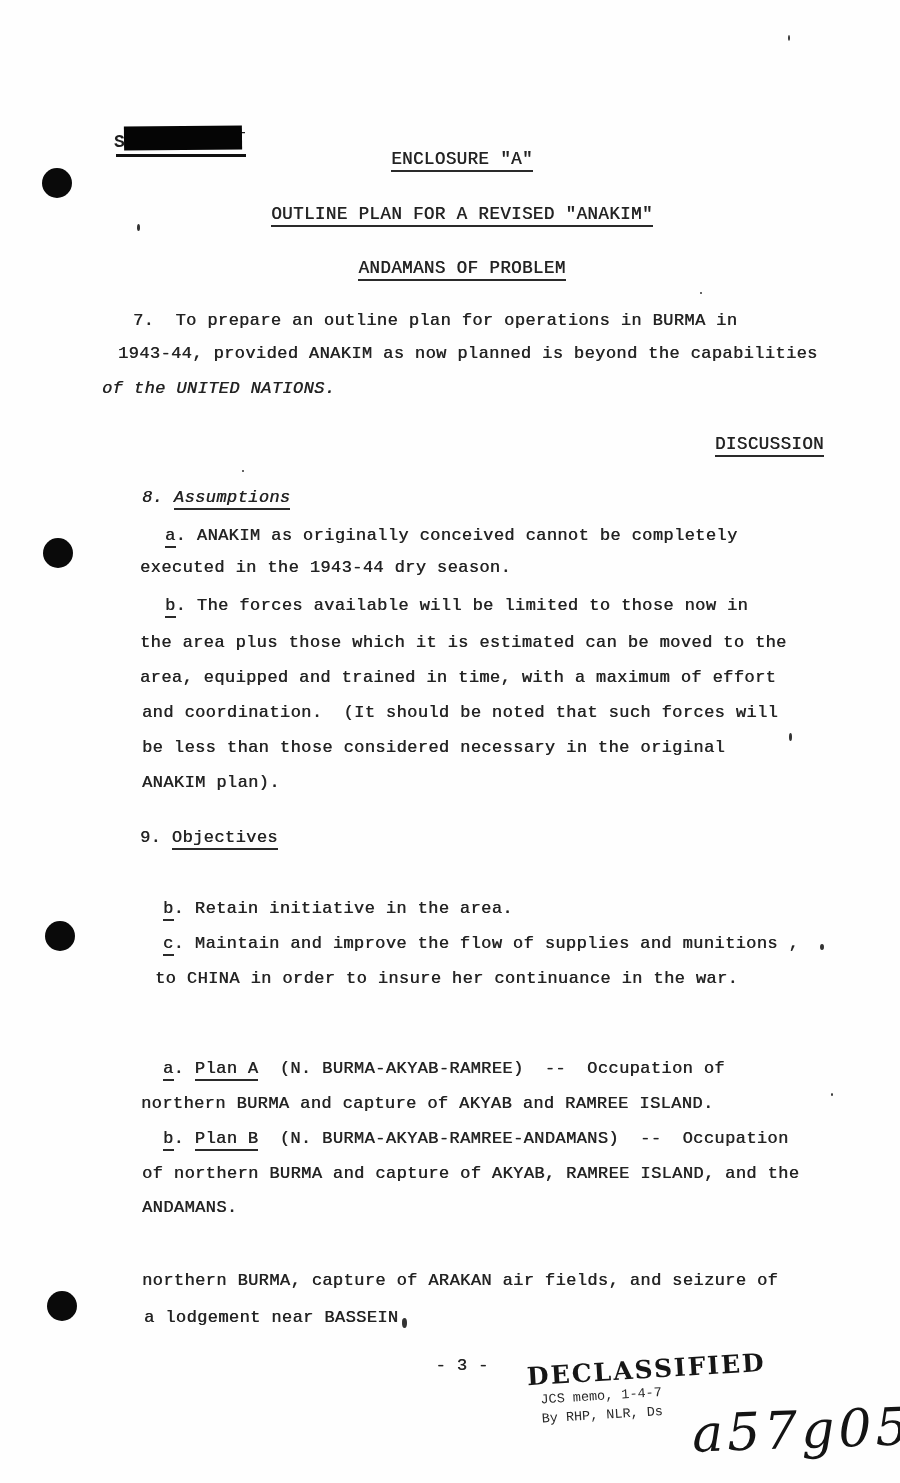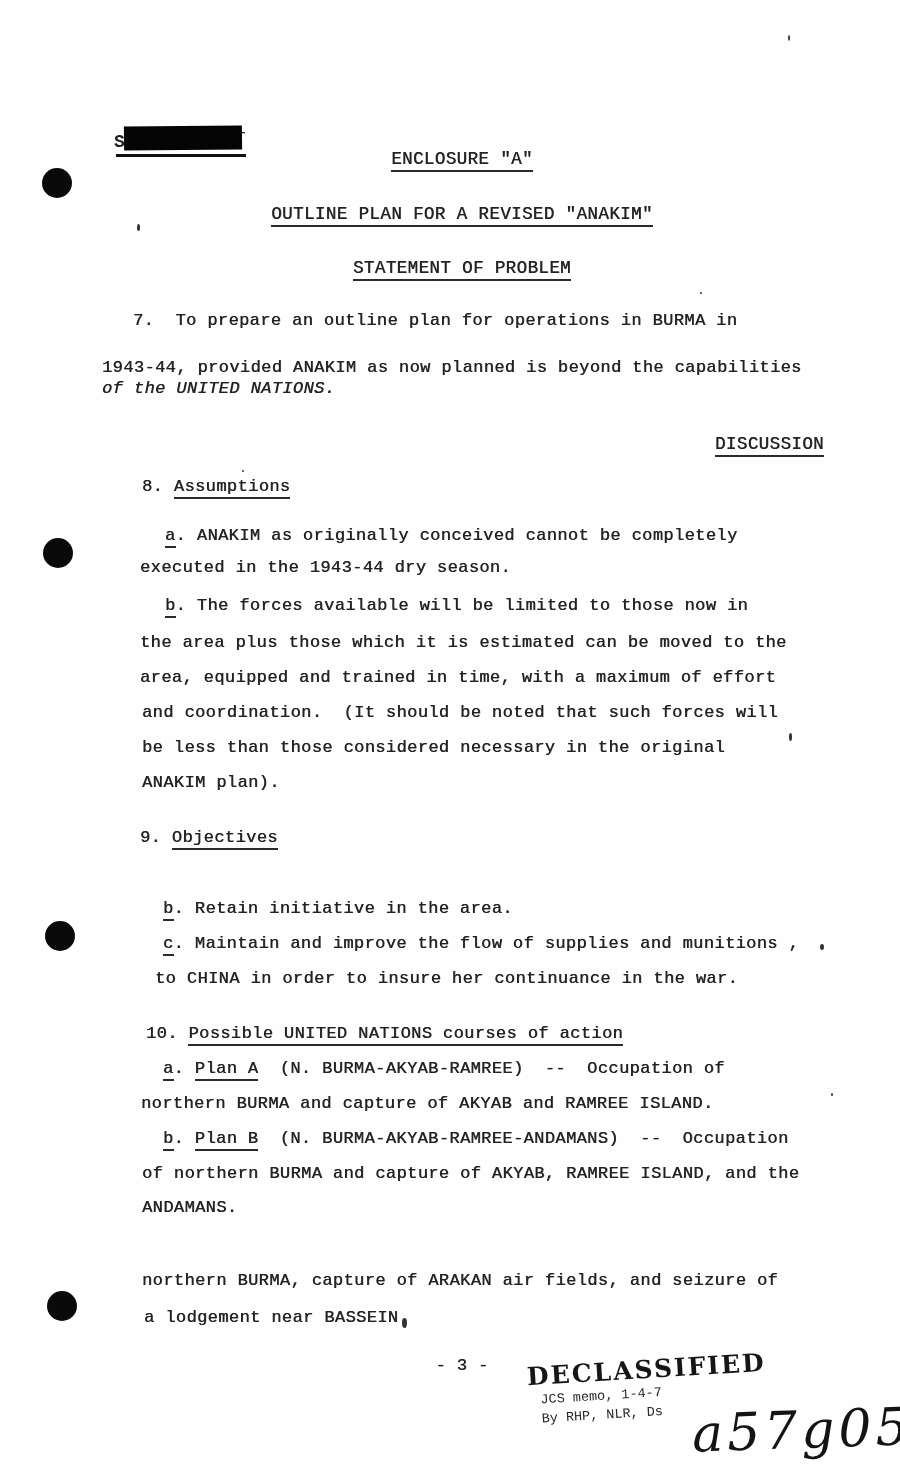--- a/index.html
+++ b/index.html
@@ -61,47 +61,46 @@
 
   <div class="redact-wrap">
     <span class="redact-s">S</span>
     <span class="redact-t">T</span>
     <div class="redact-bar"></div>
     <div class="redact-line"></div>
   </div>
 
   <div class="ln center" style="top:148px;"><span class="u hd">ENCLOSURE "A"</span></div>
   <div class="ln center" style="top:203px;"><span class="u hd">OUTLINE PLAN FOR A REVISED "ANAKIM"</span></div>
-  <div class="ln center" style="top:257px;"><span class="u hd">STATEMENT OF PROBLEM</span></div>
+  <div class="ln center" style="top:257px;"><span class="u hd">ANDAMANS OF PROBLEM</span></div>
 
   <div class="ln" style="top:310px;padding-left:33px;">7.  To prepare an outline plan for operations in BURMA in</div>
-  <div class="ln" style="top:357px;padding-left:2px;">1943-44, provided ANAKIM as now planned is beyond the capabilities</div>
+  <div class="ln" style="top:343px;padding-left:2px;margin-left:16px;">1943-44, provided ANAKIM as now planned is beyond the capabilities</div>
   <div class="ln" style="top:378px;padding-left:2px;font-style:italic;">of the UNITED NATIONS.</div>
 
   <div class="ln center" style="top:433px;text-align:right;"><span class="u hd">DISCUSSION</span></div>
 
-  <div class="ln" style="top:476px;padding-left:42px;"><span>8. </span><span class="u">Assumptions</span></div>
+  <div class="ln" style="top:487px;padding-left:42px;font-style:italic;"><span>8. </span><span class="u">Assumptions</span></div>
 
   <div class="ln" style="top:525px;padding-left:65px;"><span class="u">a</span><span>. ANAKIM as originally conceived cannot be completely</span></div>
   <div class="ln" style="top:557px;padding-left:40px;">executed in the 1943-44 dry season.</div>
 
   <div class="ln" style="top:595px;padding-left:65px;"><span class="u">b</span><span>. The forces available will be limited to those now in</span></div>
   <div class="ln" style="top:632px;padding-left:40px;">the area plus those which it is estimated can be moved to the</div>
   <div class="ln" style="top:667px;padding-left:40px;">area, equipped and trained in time, with a maximum of effort</div>
   <div class="ln" style="top:702px;padding-left:42px;">and coordination.  (It should be noted that such forces will</div>
   <div class="ln" style="top:737px;padding-left:42px;">be less than those considered necessary in the original</div>
   <div class="ln" style="top:772px;padding-left:42px;">ANAKIM plan).</div>
 
   <div class="ln" style="top:827px;padding-left:40px;"><span>9. </span><span class="u">Objectives</span></div>
 
   <div class="ln" style="top:898px;padding-left:63px;"><span class="u">b</span><span>. Retain initiative in the area.</span></div>
   <div class="ln" style="top:933px;padding-left:63px;"><span class="u">c</span><span>. Maintain and improve the flow of supplies and munitions ,</span></div>
   <div class="ln" style="top:968px;padding-left:55px;">to CHINA in order to insure her continuance in the war.</div>
 
-  <div class="ln" style="top:1023px;padding-left:46px;"><span>10. </span><span class="u">Possible UNITED NATIONS courses of action</span></div>
 
   <div class="ln" style="top:1058px;padding-left:63px;"><span class="u">a</span><span>. </span><span class="u">Plan A</span><span>  (N. BURMA-AKYAB-RAMREE)  --  Occupation of</span></div>
   <div class="ln" style="top:1093px;padding-left:41px;">northern BURMA and capture of AKYAB and RAMREE ISLAND.</div>
 
   <div class="ln" style="top:1128px;padding-left:63px;"><span class="u">b</span><span>. </span><span class="u">Plan B</span><span>  (N. BURMA-AKYAB-RAMREE-ANDAMANS)  --  Occupation</span></div>
   <div class="ln" style="top:1163px;padding-left:42px;">of northern BURMA and capture of AKYAB, RAMREE ISLAND, and the</div>
   <div class="ln" style="top:1197px;padding-left:42px;">ANDAMANS.</div>
 
   <div class="ln" style="top:1270px;padding-left:42px;">northern BURMA, capture of ARAKAN air fields, and seizure of</div>
   <div class="ln" style="top:1307px;padding-left:44px;">a lodgement near BASSEIN.</div>

